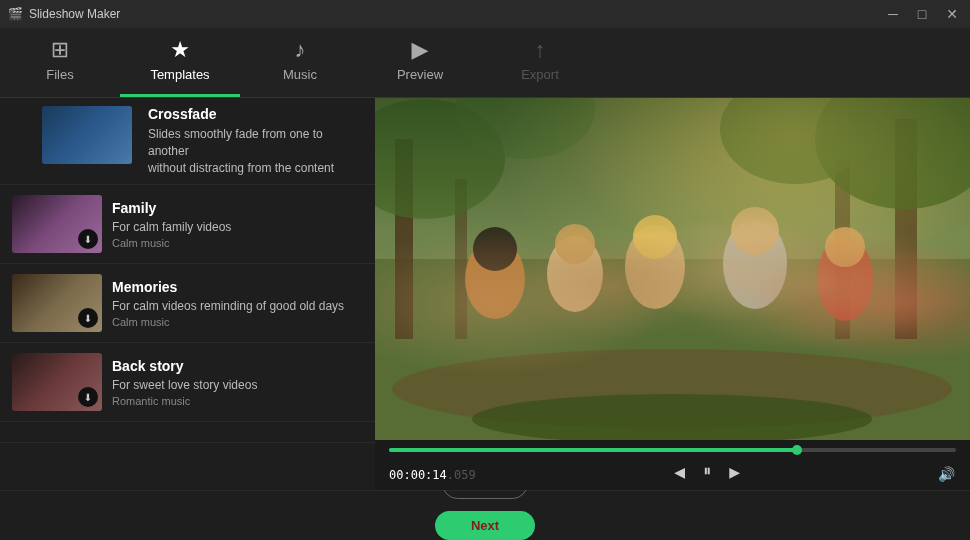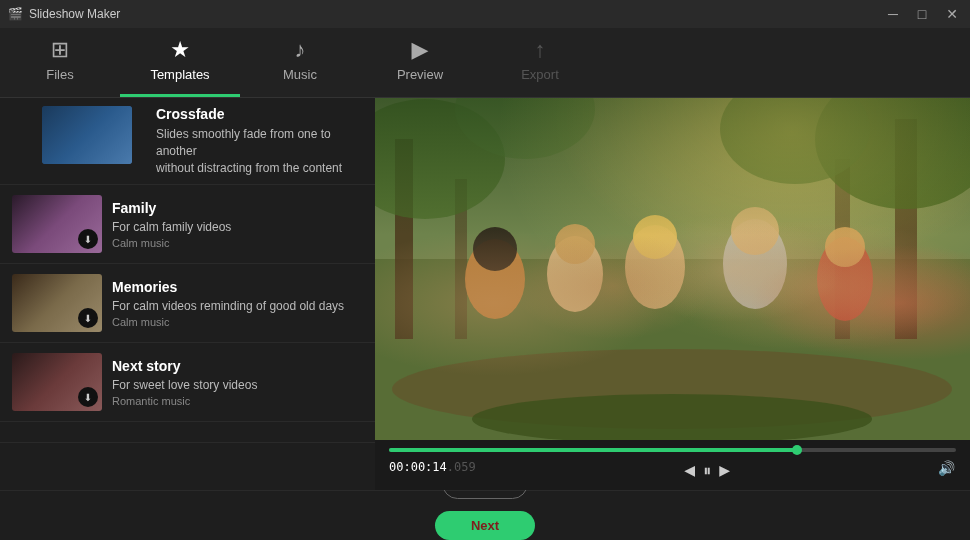--- a/index.html
+++ b/index.html
@@ -155,21 +155,21 @@
       color: #888;
     }
 
     
     .crossfade-item {
       padding: 8px 12px 8px 12px;
       border-bottom: 1px solid #2a2a2a;
     }
     .crossfade-thumb-row {
       display: flex;
-      gap: 24px;
+      gap: 16px;
       align-items: flex-start;
       padding-left: 30px;
     }
     .crossfade-desc {
       font-size: 12px;
       color: #bbb;
       line-height: 1.4;
     }
 
     
@@ -252,22 +252,22 @@
       height: 10px;
       background: #2ecc71;
       border-radius: 50%;
       position: absolute;
       top: 50%;
       transform: translateY(-50%);
     }
 
     .controls-row {
       display: flex;
-      align-items: flex-start;
-      gap: 0;
+      align-items: flex-end;
+      gap: 10px;
     }
     .time-display {
       font-size: 12px;
       color: #aaa;
       font-family: monospace;
     }
     .time-display .main-time {
       color: #fff;
     }
     .time-display .dim-time {
@@ -389,21 +389,21 @@
         <div class="template-music">Calm music</div>
       </div>
     </div>
 
 
     <div class="template-item">
       <div class="template-thumb" style="background:linear-gradient(135deg,#2a1a1a,#6a3a3a,#8a5a5a);">
         <div class="thumb-icon">⬇</div>
       </div>
       <div class="template-info">
-        <div class="template-name">Next story</div>
+        <div class="template-name">Back story</div>
         <div class="template-desc">For sweet love story videos</div>
         <div class="template-music">Romantic music</div>
       </div>
     </div>
 
     <div class="template-item">
       
       
     </div>
 

